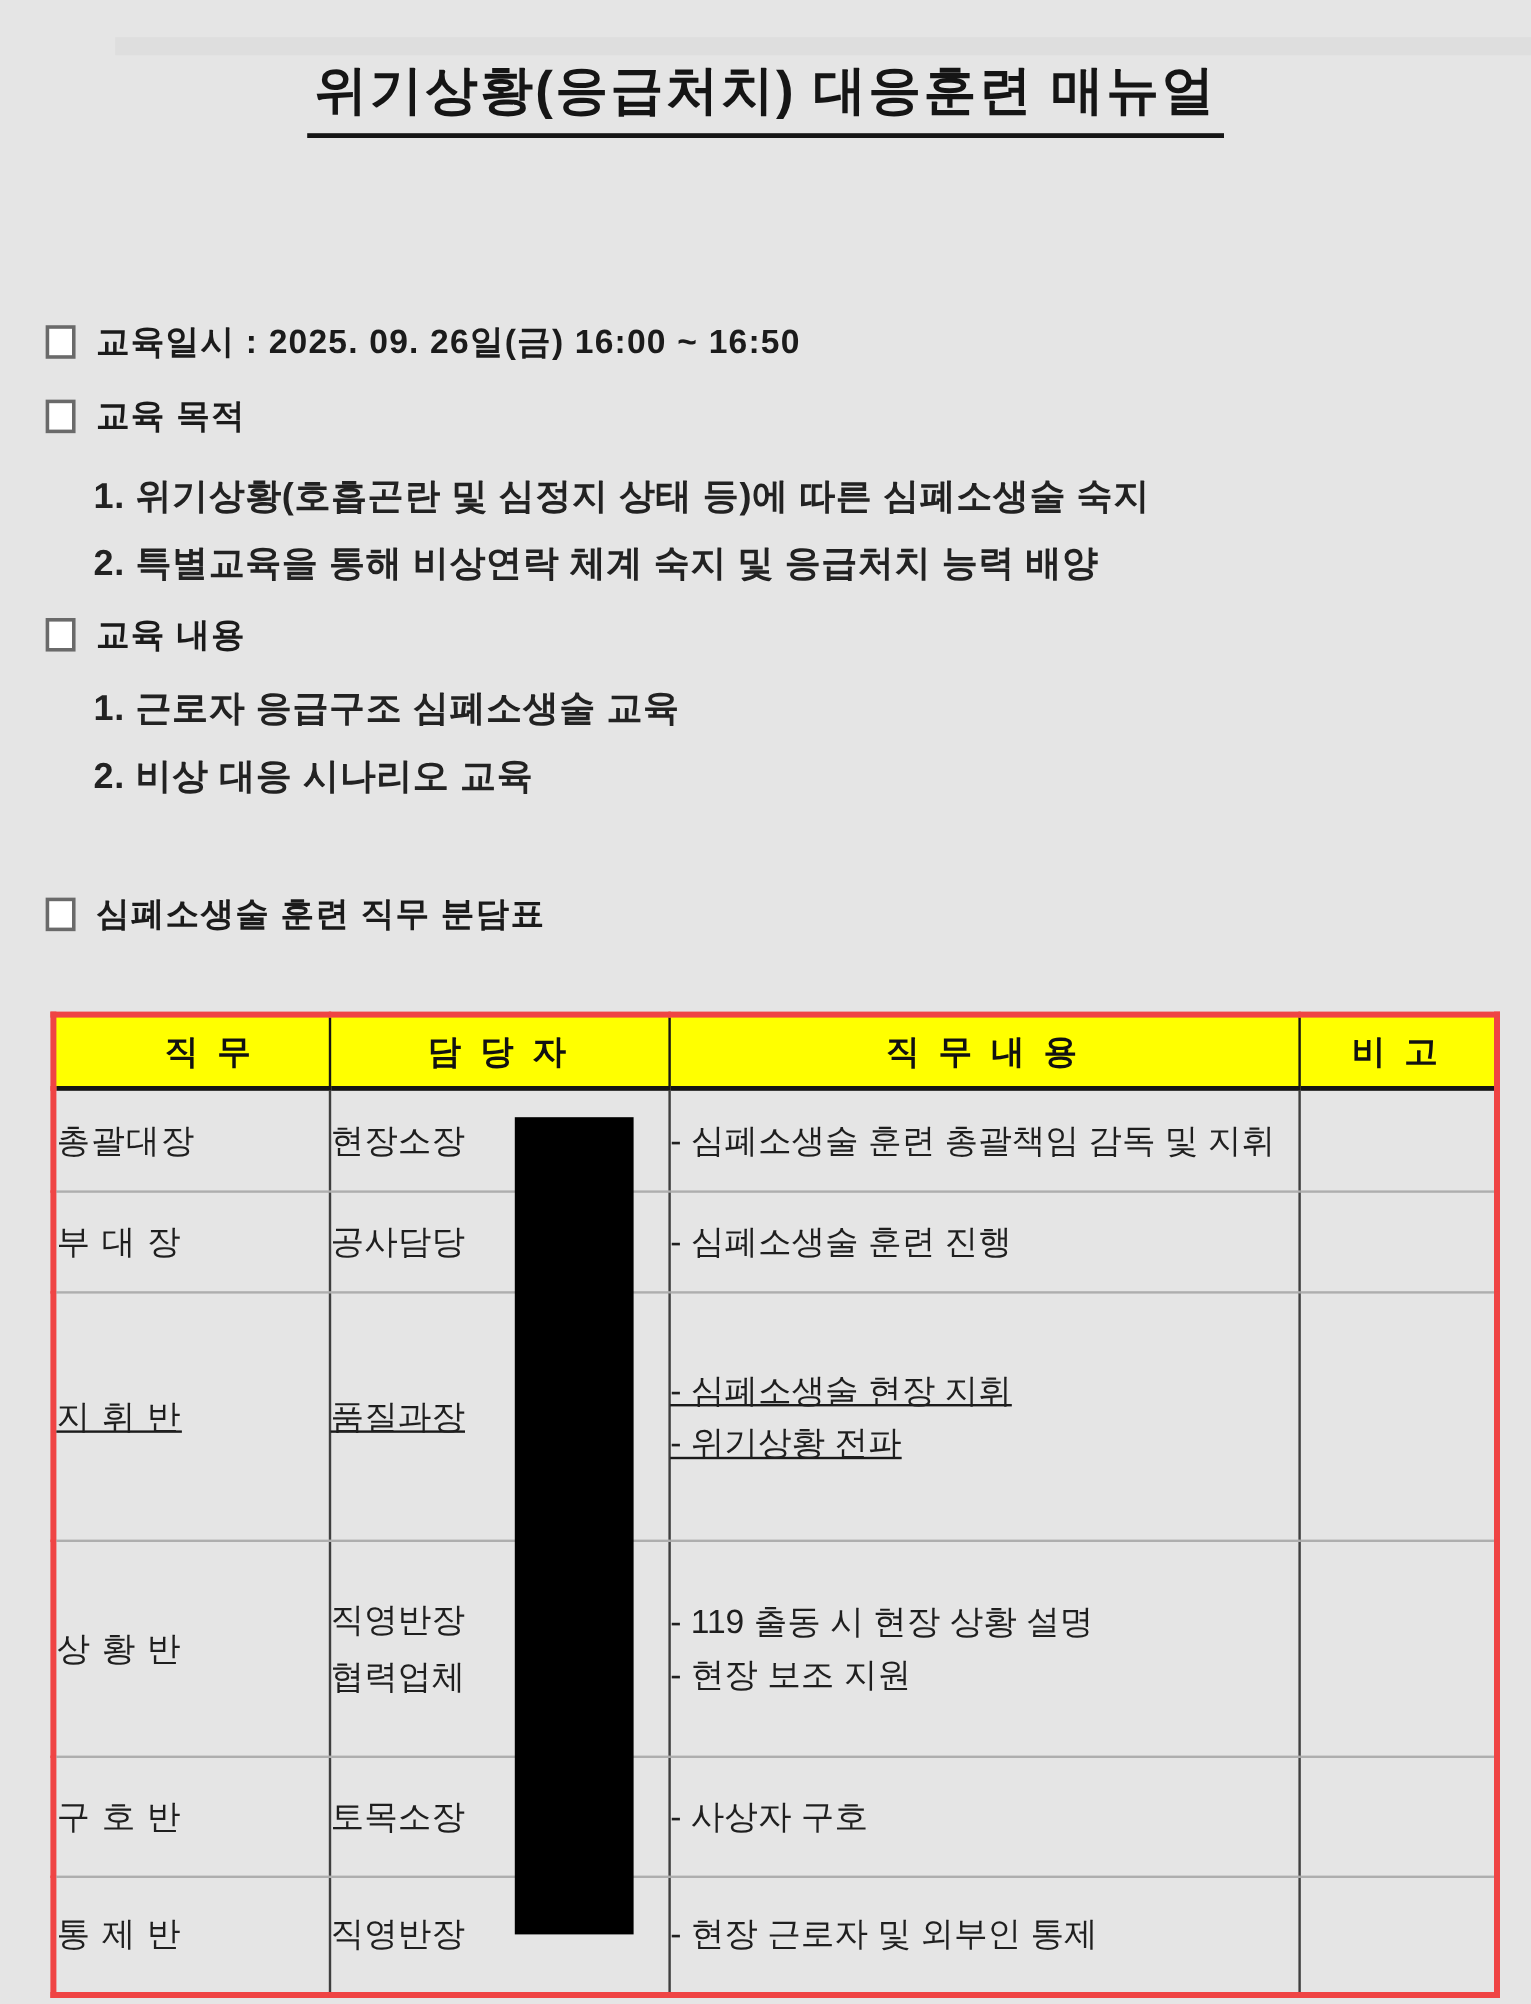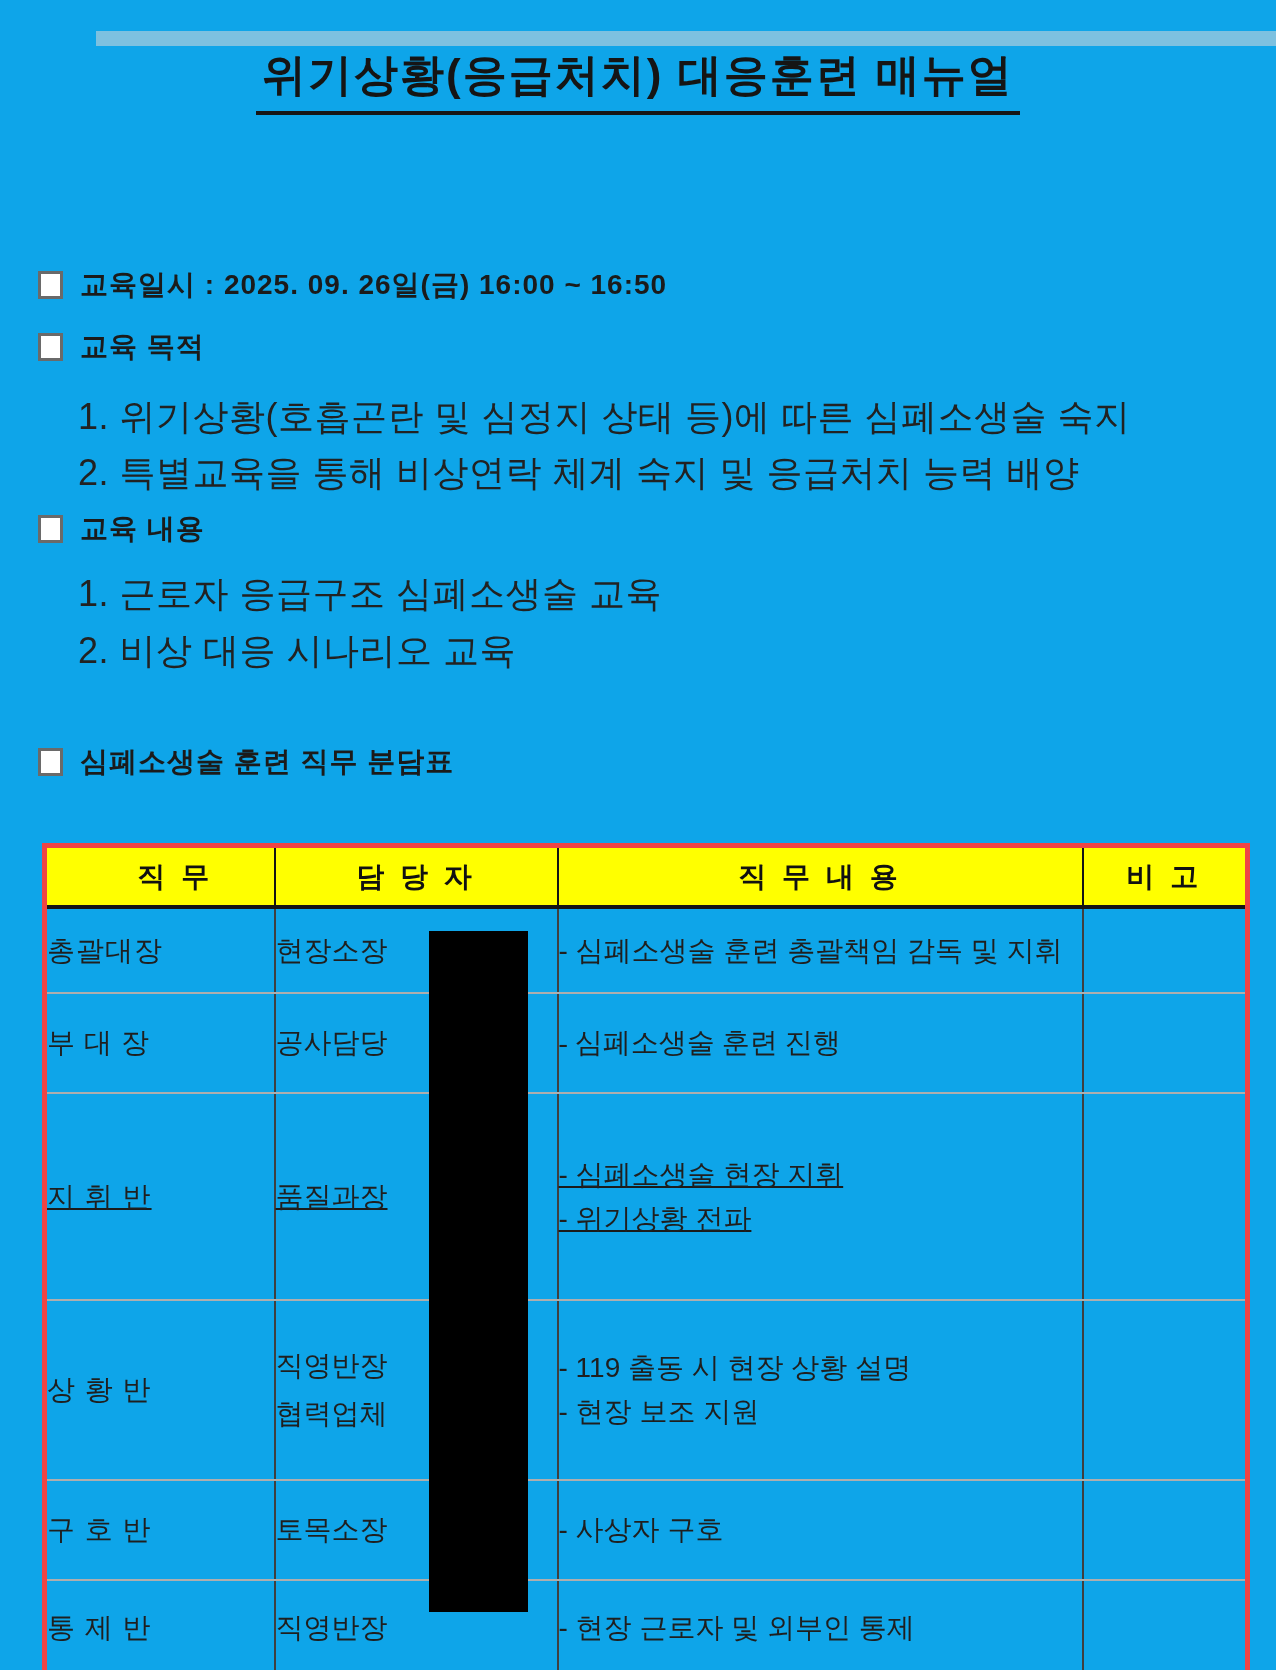--- a/index.html
+++ b/index.html
@@ -1,37 +1,37 @@
 <!DOCTYPE html>
 <html><head>
 <meta charset="utf-8">
 <style>
   html,body { margin:0; padding:0; background:#ffffff; }
   .page {
-    position:relative; width:1276px; height:1670px; background:#0ea5e9;
+    position:relative; width:1276px; height:1670px; background:#e5e5e5;
     font-family:"Liberation Sans", sans-serif; color:#1b1b1b; overflow:hidden;
   }
   .scan-band {
     position:absolute; left:96px; top:31px; width:1180px; height:15px;
     background:#d9d9d9; opacity:.55;
   }
   .title-wrap { position:absolute; top:46px; left:0; width:100%; text-align:center; }
   .doc-title {
     display:inline-block; font-size:44px; font-weight:700; letter-spacing:2px;
     padding:0 6px 6px 6px; border-bottom:4px solid #161616; color:#151515;
     word-break:keep-all;
   }
   .line { position:absolute; left:38px; display:flex; align-items:center; white-space:nowrap; }
   .line .checkbox {
     width:19px; height:22px; border:3px solid #6a6a6a; display:inline-block;
     margin-right:17px; flex:0 0 auto; background:#fff;
   }
   .line .line-text { font-size:28px; font-weight:700; letter-spacing:1px; word-break:keep-all; }
   .item {
-    position:absolute; left:78px; font-size:36px; font-weight:400;
+    position:absolute; left:78px; font-size:30px; font-weight:700;
     letter-spacing:.5px; white-space:nowrap; word-break:keep-all; color:#222;
   }
   .duty-table-wrap { position:absolute; left:42px; top:843px; }
   table.duty-table {
     border-collapse:collapse; table-layout:fixed; width:1203px;
     border:5px solid #ef4444;
   }
   .col-role  { width:230px; }
   .col-person{ width:283px; }
   .col-duty  { width:525px; }
@@ -41,21 +41,21 @@
     letter-spacing:4px; text-align:center; color:#111;
     border:2px solid #141414; border-bottom:4px solid #141414; padding:0;
   }
   table.duty-table th.th-role { padding-left:30px; }
   table.duty-table td {
     border-top:2px solid #aeaeae; border-bottom:2px solid #aeaeae;
     border-left:2px solid #3f3f3f; border-right:2px solid #3f3f3f;
     vertical-align:middle; padding:0; font-size:28px; color:#1f1f1f;
     word-break:keep-all;
   }
-  tr.row-1 { height:86px; }  tr.row-2 { height:100px;font-family:Liberation Serif, serif; }
+  tr.row-1 { height:86px; }  tr.row-2 { height:84px; }
   tr.row-3 { height:207px;text-decoration:underline; } tr.row-4 { height:180px; }
   tr.row-5 { height:100px; } tr.row-6 { height:98px; }
   td.role-cell { padding-left:34px; letter-spacing:1px; }
   td.person-cell { text-align:left; padding-left:33px; line-height:48px; }
   td.duty-cell { text-align:left; padding:6px 14px 6px 20px; }
   .duty-line { line-height:44px; padding-left:30px; text-indent:-30px; }
   .redaction-box {
     position:absolute; left:429px; top:931px; width:99px; height:681px;
     background:#000000; z-index:5;
   }

